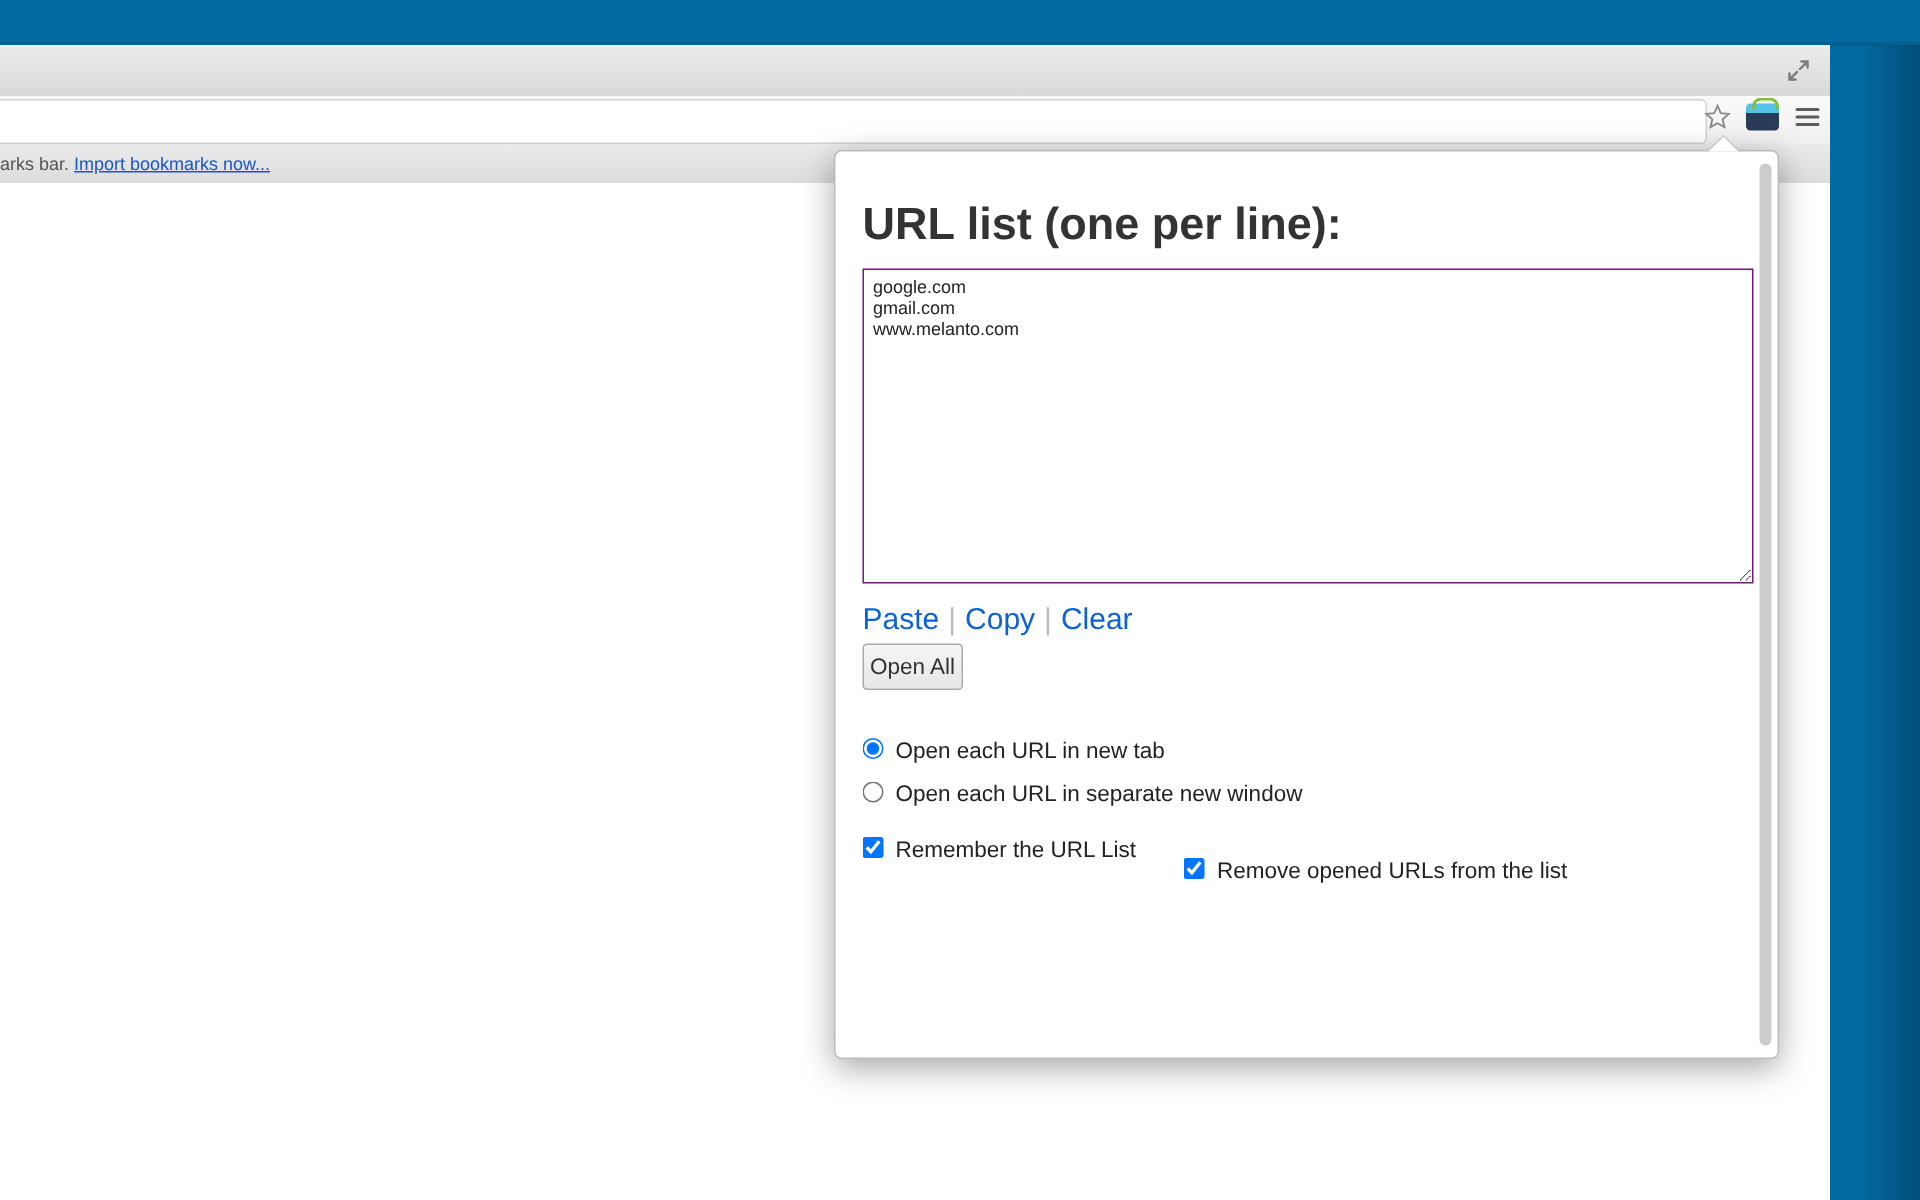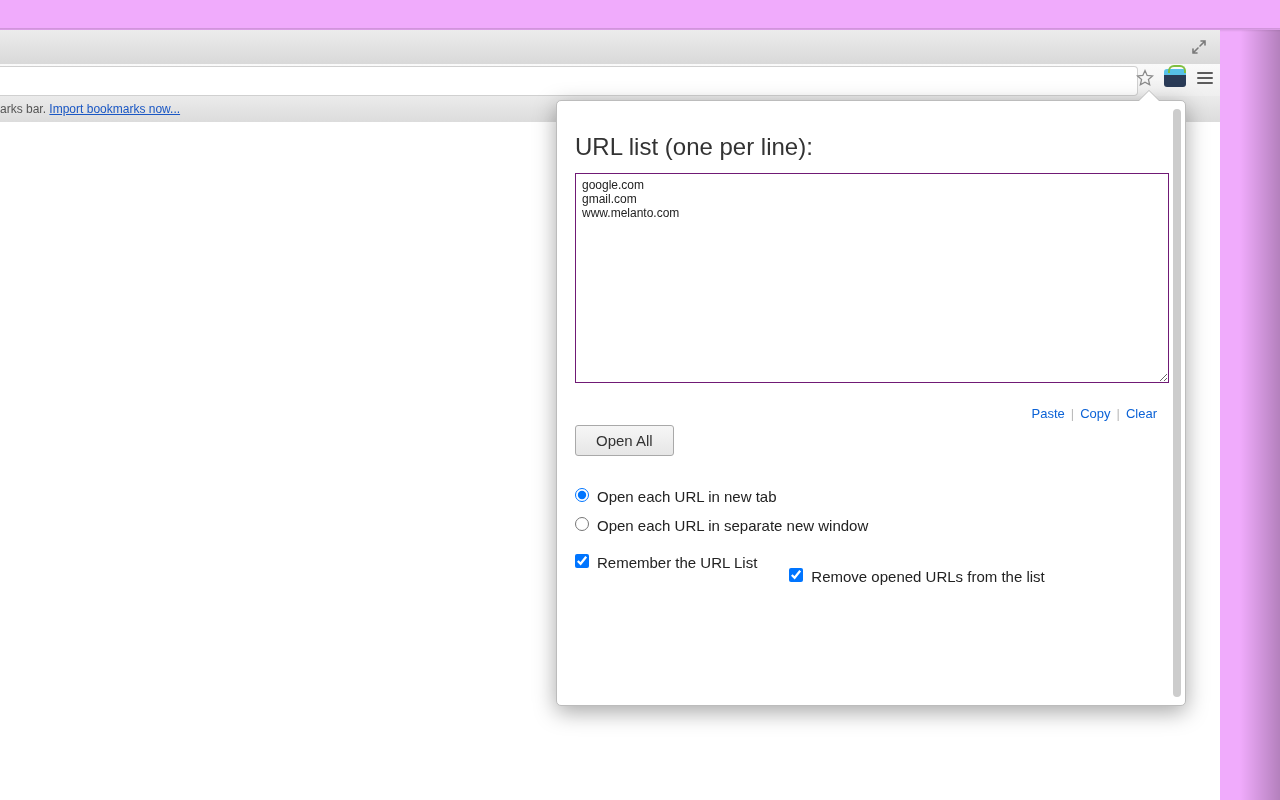--- a/index.html
+++ b/index.html
@@ -1,17 +1,17 @@
 <!DOCTYPE html>
 <html><head>
 <meta charset="utf-8">
 <style>
   html,body{margin:0;padding:0;width:1280px;height:800px;font-family:"Segoe UI",Arial,sans-serif;background:#fff;overflow:hidden}
   
-  .desktop{position:absolute;inset:0;background:#f0abfc}
+  .desktop{position:absolute;inset:0;background:#0369a1}
   .window-shadow{position:absolute;right:0;top:30px;bottom:0;width:40px;background:linear-gradient(to left,rgba(0,0,0,.25),transparent)}
   .hr-shadow-top{position:absolute;left:0;right:0;top:28px;height:4px;background:linear-gradient(to bottom,rgba(0,0,0,.15),transparent)}
   
   .titlebar{position:absolute;left:0;right:60px;top:30px;height:34px;background:linear-gradient(to bottom,#ececec,#d9d9d9);border-bottom:1px solid #bfbfbf}
   .expand-btn{position:absolute;right:72px;top:38px;width:18px;height:18px;color:#6c6c6c}
   .addressbar{position:absolute;left:0;right:60px;top:64px;height:32px;background:linear-gradient(to bottom,#fafafa,#efefef);border-bottom:1px solid #c9c9c9}
   .omnibox-strip{position:absolute;left:0;right:82px;top:0;height:28px;margin:2px 0;background:#fff;border:1px solid #d0d0d0;border-left:none;border-radius:0 4px 4px 0}
   .toolbar-right{position:absolute;right:64px;top:67px;display:flex;align-items:center;gap:8px}
   .icon-btn{width:22px;height:22px;display:flex;align-items:center;justify-content:center;color:#6b6b6b;cursor:pointer}
   .ext-icon{width:22px;height:18px;border-radius:3px;background:linear-gradient(to bottom,#57c1e8 0 35%,#2a3b57 35% 100%);position:relative}
@@ -19,27 +19,27 @@
   .bookbar{position:absolute;left:0;right:60px;top:96px;height:26px;background:linear-gradient(to bottom,#ebebeb,#dcdcdc);border-bottom:1px solid #c0c0c0;font-size:12px;color:#555;line-height:26px;padding-left:0;white-space:nowrap;overflow:hidden}
   .bookbar .bk-text{color:#555}
   .bookbar a{color:#1a57c4;text-decoration:underline;cursor:pointer}
   .content{position:absolute;left:0;right:60px;top:122px;bottom:0;background:#fff}
 
   
   .popup{position:absolute;left:556px;top:100px;width:628px;height:604px;background:#fff;border:1px solid #bcbcbc;border-radius:5px;box-shadow:0 6px 22px rgba(0,0,0,.35);}
   .popup::before{content:"";position:absolute;top:-10px;right:26px;width:0;height:0;border-left:10px solid transparent;border-right:10px solid transparent;border-bottom:10px solid #fff;filter:drop-shadow(0 -1px 0 #bcbcbc)}
   .popup-inner{position:absolute;inset:0;padding:18px 22px 0 18px;overflow:hidden}
   .popup-scroll{position:absolute;right:4px;top:8px;bottom:8px;width:8px;background:#ccc;border-radius:4px}
-  h2.section{font-weight:400;font-size:24px;color:#333;margin:16px 0 12px 0}
+  h2.section{font-weight:700;font-size:30px;color:#333;margin:16px 0 12px 0}
   h2.section.first{margin-top:14px}
   textarea.url-list{width:580px;height:200px;resize:both;border:1px solid #701a75;font-family:Arial,sans-serif;font-size:12px;padding:4px 6px;line-height:14px;color:#222;outline:none}
-  .link-row{width:582px;text-align:right;font-size:13px;color:#bbb;margin-top:19px}
+  .link-row{width:582px;text-align:left;font-size:20px;color:#bbb;margin-top:8px}
   .link-row a{color:#0b62d6;text-decoration:none;cursor:pointer}
   .link-row .sep{color:#bbb;margin:0 6px}
-  .open-all{margin-top:4px;background:linear-gradient(to bottom,#f6f6f6,#e6e6e6);border:1px solid #a9a9a9;border-radius:3px;padding:6px 20px;font-size:15px;color:#333;cursor:pointer}
+  .open-all{margin-top:4px;background:linear-gradient(to bottom,#f6f6f6,#e6e6e6);border:1px solid #a9a9a9;border-radius:3px;padding:6px 4px;font-size:15px;color:#333;cursor:pointer}
   .settings-block{margin-top:32px;font-size:15px;color:#222}
   .opt{display:flex;gap:8px;margin:12px 0}
   .opt input[type=radio],.opt input[type=checkbox]{width:14px;height:14px;margin:0}
   .opt .inline-num{width:44px;height:22px;border:1px solid #b7b7b7;font-size:14px;text-align:left;padding:0 5px;margin:0 6px}
   .opt-row-inline{display:flex;gap:18px;margin-top:20px}
   .star-svg{width:20px;height:20px}
 </style>
 </head>
 <body>
 

